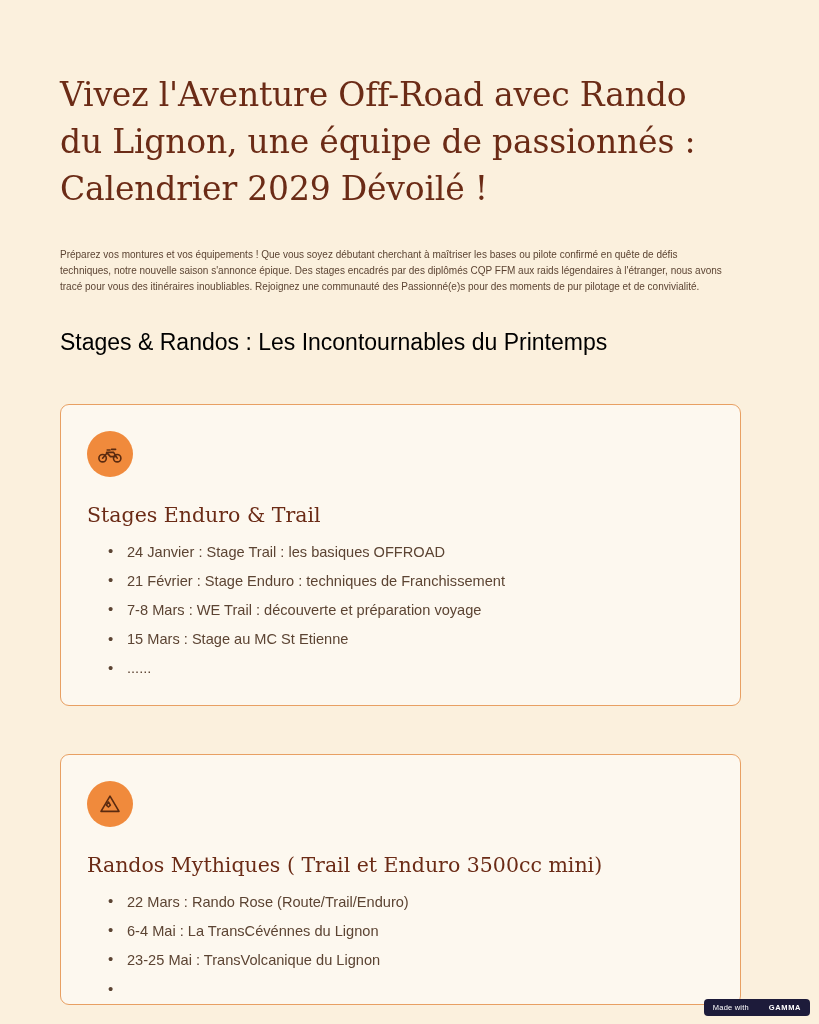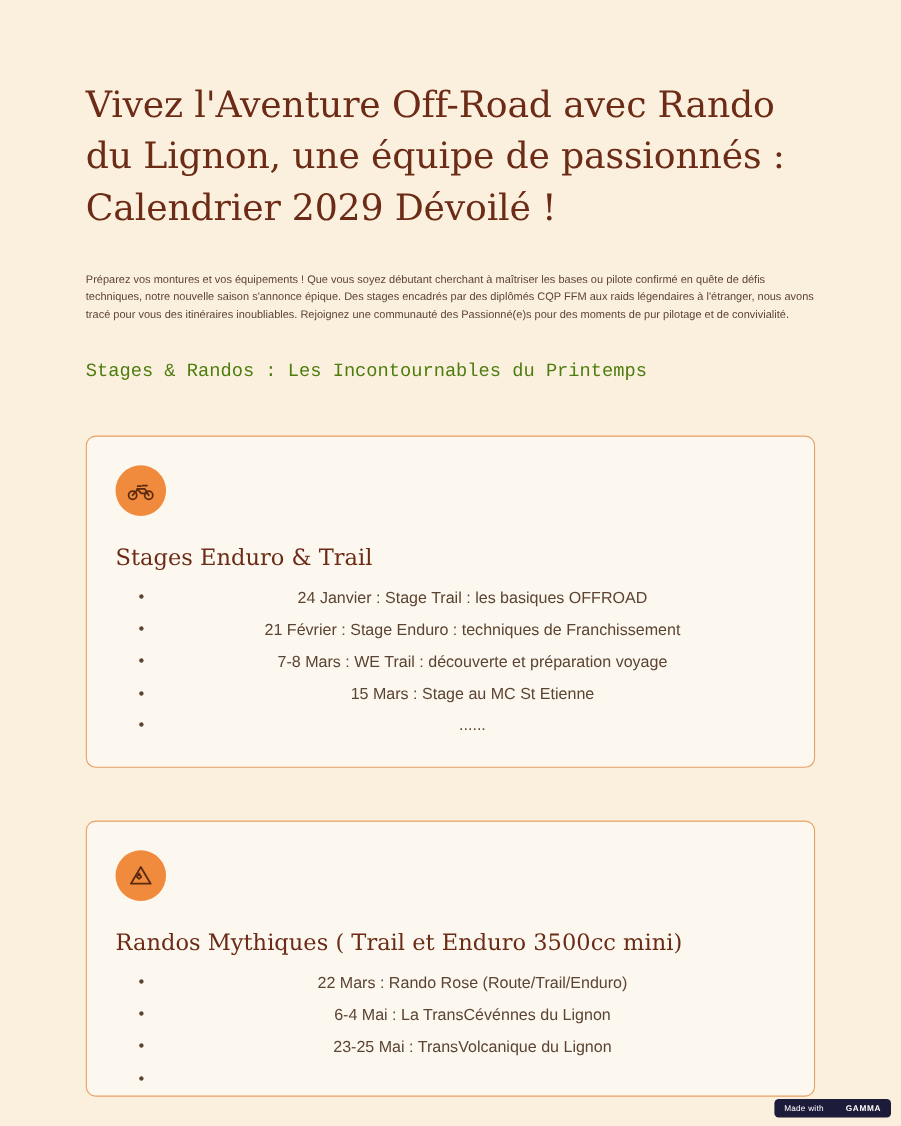--- a/index.html
+++ b/index.html
@@ -7,44 +7,44 @@
   body {
     width: 819px;
     height: 1024px;
     background: #fbf0dd;
     font-family: "Liberation Sans", sans-serif;
     color: #4a3526;
     overflow: hidden;
     position: relative;
   }
   .page {
-    padding: 72px 78px 0 78px;
+    padding: 72px 78px 0 60px;
   }
   .headline {
     font-family: "DejaVu Serif", serif;
     font-size: 33px;
     line-height: 1.42;
     font-weight: 400;
     color: #6b2b16;
     letter-spacing: -0.2px;
     margin: 0 0 34px 0;
     max-width: 640px;
   }
   .intro {
     font-size: 10px;
     line-height: 1.62;
     color: #5c4433;
     margin: 0 0 34px 0;
     max-width: 665px;
   }
   .section-title {
-    font-family: Liberation Mono, monospace;
-    font-size: 17px;
+    font-family: Liberation Sans, sans-serif;
+    font-size: 23px;
     font-weight: 400;
-    color: #4d7c0f;
+    color: #000000;
     margin: 0 0 24px 0;
   }
   .card {
     background: #fdf8ef;
     border: 1px solid #e8a063;
     border-radius: 9px;
     padding: 26px 26px 22px 26px;
     margin-bottom: 22px;
     position: relative;
     margin-top: 48px;
@@ -64,21 +64,20 @@
     font-family: "DejaVu Serif", serif;
     font-size: 20.5px;
     font-weight: 400;
     color: #6b2b16;
     margin: 0 0 10px 0;
   }
   ul.card-list {
     margin: 0;
     padding-left: 40px;
     list-style: none;
-    text-align: center;
   }
   ul.card-list li {
     font-size: 14.6px;
     line-height: 1.52;
     color: #5c4433;
     padding: 3.5px 0;
     position: relative;
   }
   ul.card-list li::before {
     content: "•";

